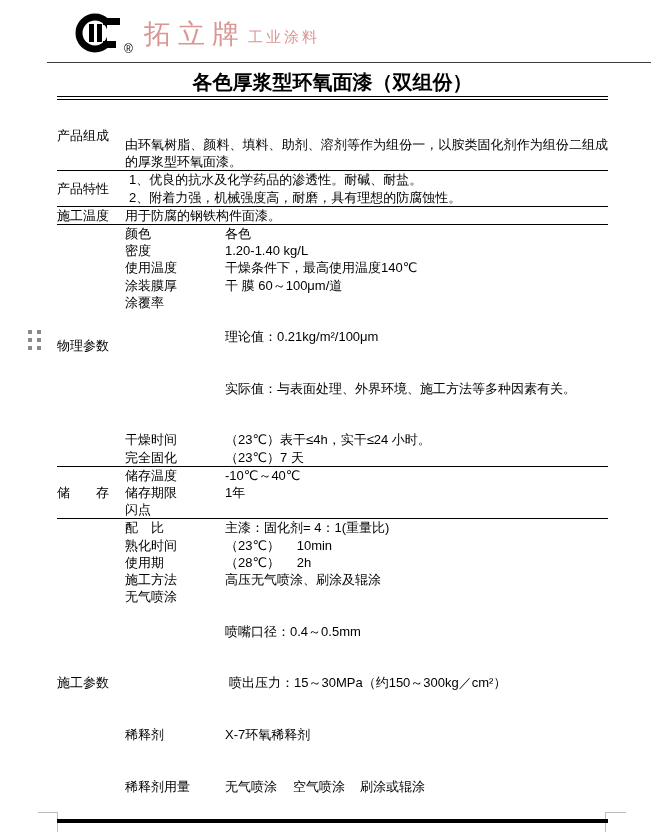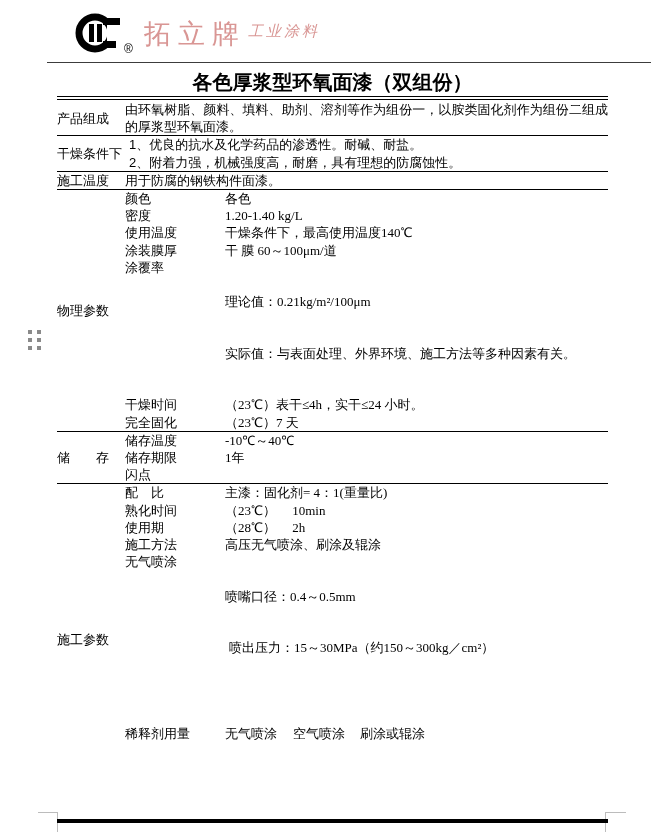--- a/index.html
+++ b/index.html
@@ -3,38 +3,38 @@
 <meta charset="utf-8">
 <style>
   html,body{margin:0;padding:0;background:#ffffff;}
   body{width:661px;height:838px;font-family:"Liberation Sans","DejaVu Sans",sans-serif;color:#000;}
   .page{position:relative;width:661px;height:838px;background:#fff;overflow:hidden;}
 
   
   .logo{position:absolute;left:74px;top:11px;}
   .reg{position:absolute;left:124px;top:42px;font-size:12px;color:#000;}
   .brand{position:absolute;left:144px;top:16px;font-family:Liberation Mono, monospace;font-size:27px;letter-spacing:7px;}
-  .brand-sub{position:absolute;left:248px;top:22px;font-size:15px;letter-spacing:3px;font-style:italic;}
+  .brand-sub{position:absolute;left:248px;top:28px;font-size:15px;letter-spacing:3px;}
   .header-rule{position:absolute;left:47px;top:62px;width:604px;border-top:1px solid #3c3c3c;}
 
   .title{position:absolute;left:57px;top:69px;width:551px;margin:0;text-align:center;
          font-family:"Liberation Serif","DejaVu Serif",serif;font-size:20px;font-weight:bold;}
   .dbl{position:absolute;left:57px;top:96px;width:551px;height:2px;border-top:1px solid #000;border-bottom:1px solid #000;}
 
   
   .tbl{position:absolute;left:57px;top:101px;width:551px;font-size:13px;line-height:17.2px;}
   .row{display:flex;border-bottom:1px solid #000;align-items:center;padding:0;}
   .row:last-child{border-bottom:none;}
   .c1{width:68px;flex:none;white-space:pre-wrap;}
   .c2{width:100px;flex:none;white-space:pre-wrap;}
   .c3{flex:1;min-width:0;white-space:pre-wrap;}
   .c23{flex:1;min-width:0;}
   .sub{flex:1;min-width:0;}
-  .sr{display:flex;align-items:flex-start;font-family:Liberation Serif, serif;}
-  .just{text-align:justify;}
+  .sr{display:flex;align-items:flex-start;}
+  .just{text-align:justify;margin-top:35px;}
   .ind{padding-left:4px;}
   .mt3{display:grid;grid-template-columns:68px 67px auto;}
 
   
   .dots{position:absolute;left:28px;top:330px;display:grid;grid-template-columns:4px 4px;grid-auto-rows:4px;gap:4px 5px;}
   .dots i{background:#8a8a8a;display:block;}
   .crop{position:absolute;background:#bcbcbc;}
   .crop.lh{left:38px;top:812px;width:20px;height:1px;}
   .crop.lv{left:57px;top:812px;width:1px;height:20px;}
   .crop.rh{left:606px;top:812px;width:20px;height:1px;}
@@ -63,21 +63,21 @@
   <div class="dbl"></div>
 
   <div class="tbl">
 
     <div class="row">
       <div class="c1">产品组成</div>
       <div class="c23 just">由环氧树脂、颜料、填料、助剂、溶剂等作为组份一，以胺类固化剂作为组份二组成的厚浆型环氧面漆。</div>
     </div>
 
     <div class="row">
-      <div class="c1">干燥条件下</div>
+      <div class="c1">产品特性</div>
       <div class="c23">
         <div class="ind">1、优良的抗水及化学药品的渗透性。耐碱、耐盐。</div>
         <div class="ind">2、附着力强，机械强度高，耐磨，具有理想的防腐蚀性。</div>
       </div>
     </div>
 
     <div class="row">
       <div class="c1">施工温度</div>
       <div class="c23">用于防腐的钢铁构件面漆。</div>
     </div>
@@ -154,20 +154,24 @@
         <div class="sr">
           <div class="c2">施工方法</div>
           <div class="c3">高压无气喷涂、刷涂及辊涂</div>
         </div>
         <div class="sr">
           <div class="c2">无气喷涂</div>
           <div class="c3">
             <div>喷嘴口径：0.4～0.5mm</div>
             <div class="ind">喷出压力：15～30MPa（约150～300kg／cm²）</div>
           </div>
+        </div>
+        <div class="sr">
+          <div class="c2">稀释剂</div>
+          <div class="c3">X-7环氧稀释剂</div>
         </div>
         <div class="sr">
           <div class="c2">
             <div>稀释剂用量</div>
             
           </div>
           <div class="c3">
             <div class="mt3">
               <span>无气喷涂</span>
               <span>空气喷涂</span>

